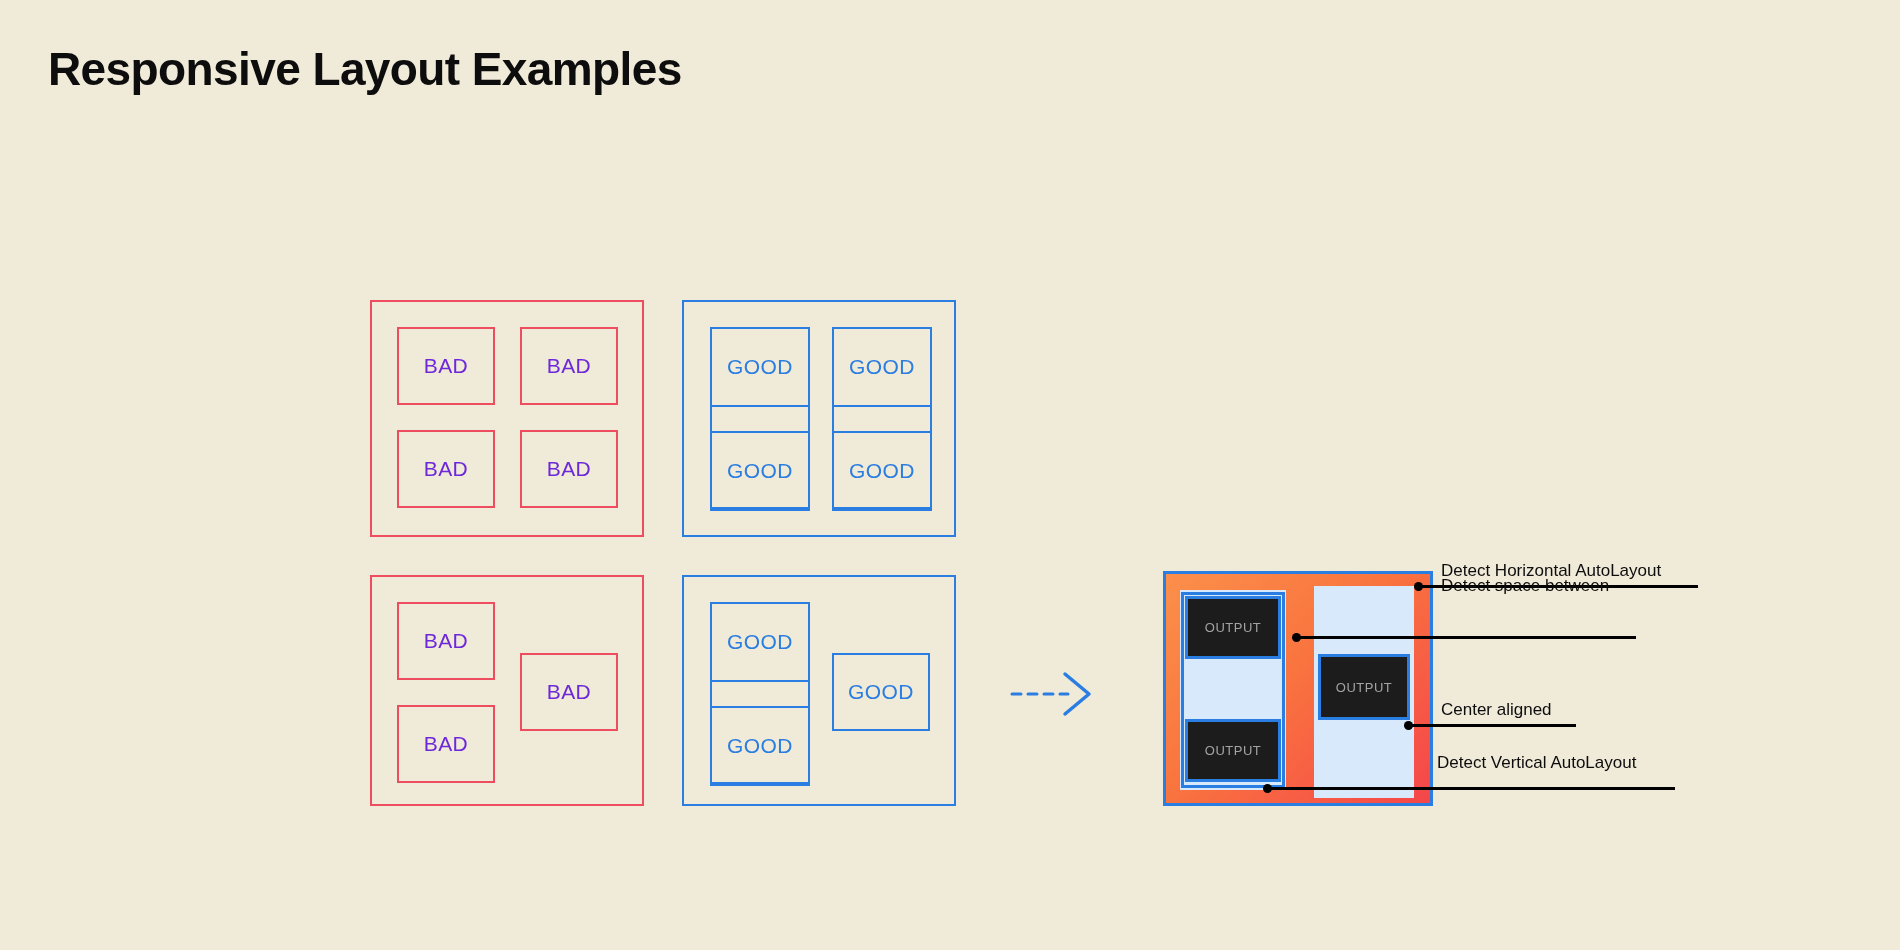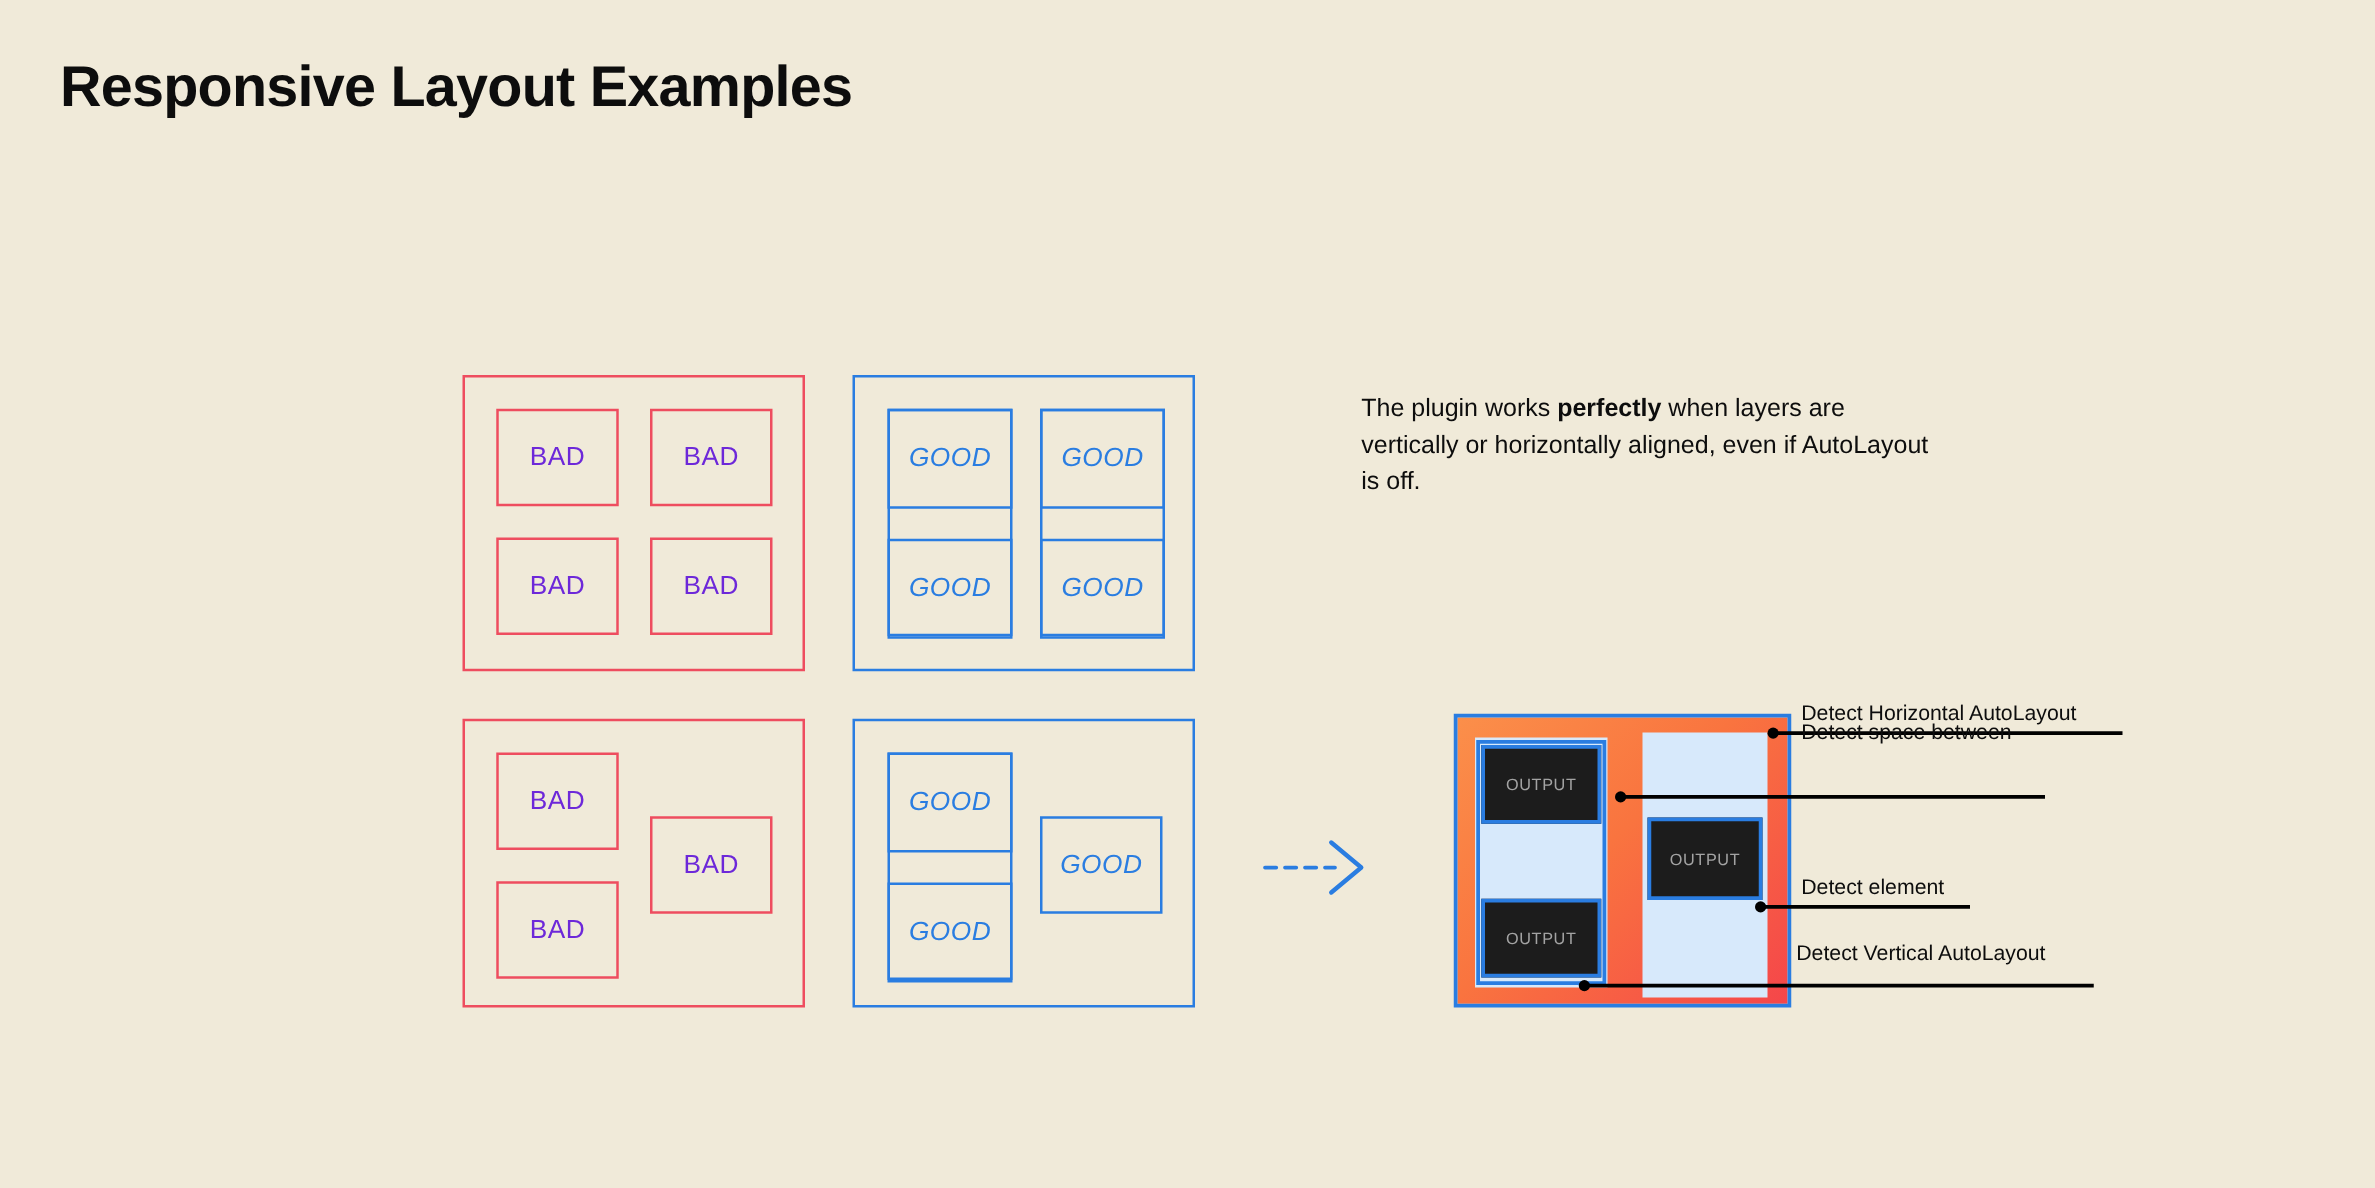--- a/index.html
+++ b/index.html
@@ -14,21 +14,21 @@
   
   #page-title {
     position: absolute; left: 48px; top: 42px;
     font-size: 46px; font-weight: 700; letter-spacing: -0.6px;
     color: #0d0d0d; white-space: nowrap;
   }
 
   
   .panel { position: absolute; }
   .panel.bad  { border: 2px solid #ee4d5f; }
-  .panel.good { border: 2px solid #2a7de1; font-style: italic; }
+  .panel.good { border: 2px solid #2a7de1; }
 
   .cell {
     position: absolute;
     display: flex; align-items: center; justify-content: center;
   }
   .cell.bad  { border: 2px solid #ee4d5f; }
   .cell.good { border: 2px solid #2a7de1; }
   .cell-label {
     font-size: 21px; letter-spacing: 0.4px;
   }
@@ -156,23 +156,20 @@
     </div>
   </div>
 
   <svg id="flow-arrow" width="84" height="48" viewBox="0 0 84 48">
     <line x1="2" y1="24" x2="58" y2="24" stroke="#2a7de1" stroke-width="3" stroke-dasharray="9 7" stroke-linecap="round"></line>
     <polyline points="55,4 79,24 55,44" fill="none" stroke="#2a7de1" stroke-width="3.5" stroke-linecap="round" stroke-linejoin="round"></polyline>
   </svg>
 
   <div style="position:absolute; left:1089px; top:313px; width:455px;
               font-size:20px; line-height:29px; color:#0d0d0d;">
-    <p style="margin-bottom:29px;">
-      <span>The plugin works </span><span style="font-weight:700;">perfectly</span><span> when layers are vertically or horizontally aligned, even if AutoLayout is off.</span>
-    </p>
   </div>
 
   <div id="output-diagram">
     <div class="od-col" id="od-col-left"></div>
     <div class="od-col" id="od-col-right"></div>
 
     <div class="od-group" style="left:15px; top:18px; width:104px; height:196px;"></div>
 
     <div class="od-box" id="od-box-1">
       <span class="od-box-label">OUTPUT</span>
@@ -191,21 +188,21 @@
     <div class="anno-line" style="left:1418px; top:585px; width:280px;"></div>
   </div>
 
   <div class="annotation">
     <span class="anno-text" style="left:1441px; top:576px;">Detect space between</span>
     <div class="anno-dot" style="left:1292px; top:633px;"></div>
     <div class="anno-line" style="left:1296px; top:636px; width:340px;"></div>
   </div>
 
   <div class="annotation">
-    <span class="anno-text" style="left:1441px; top:700px;">Detect element</span>
+    <span class="anno-text" style="left:1441px; top:700px;">Center aligned</span>
     <div class="anno-dot" style="left:1404px; top:721px;"></div>
     <div class="anno-line" style="left:1408px; top:724px; width:168px;"></div>
   </div>
 
   <div class="annotation">
     <span class="anno-text" style="left:1437px; top:753px;">Detect Vertical AutoLayout</span>
     <div class="anno-dot" style="left:1263px; top:784px;"></div>
     <div class="anno-line" style="left:1267px; top:787px; width:408px;"></div>
   </div>
 

